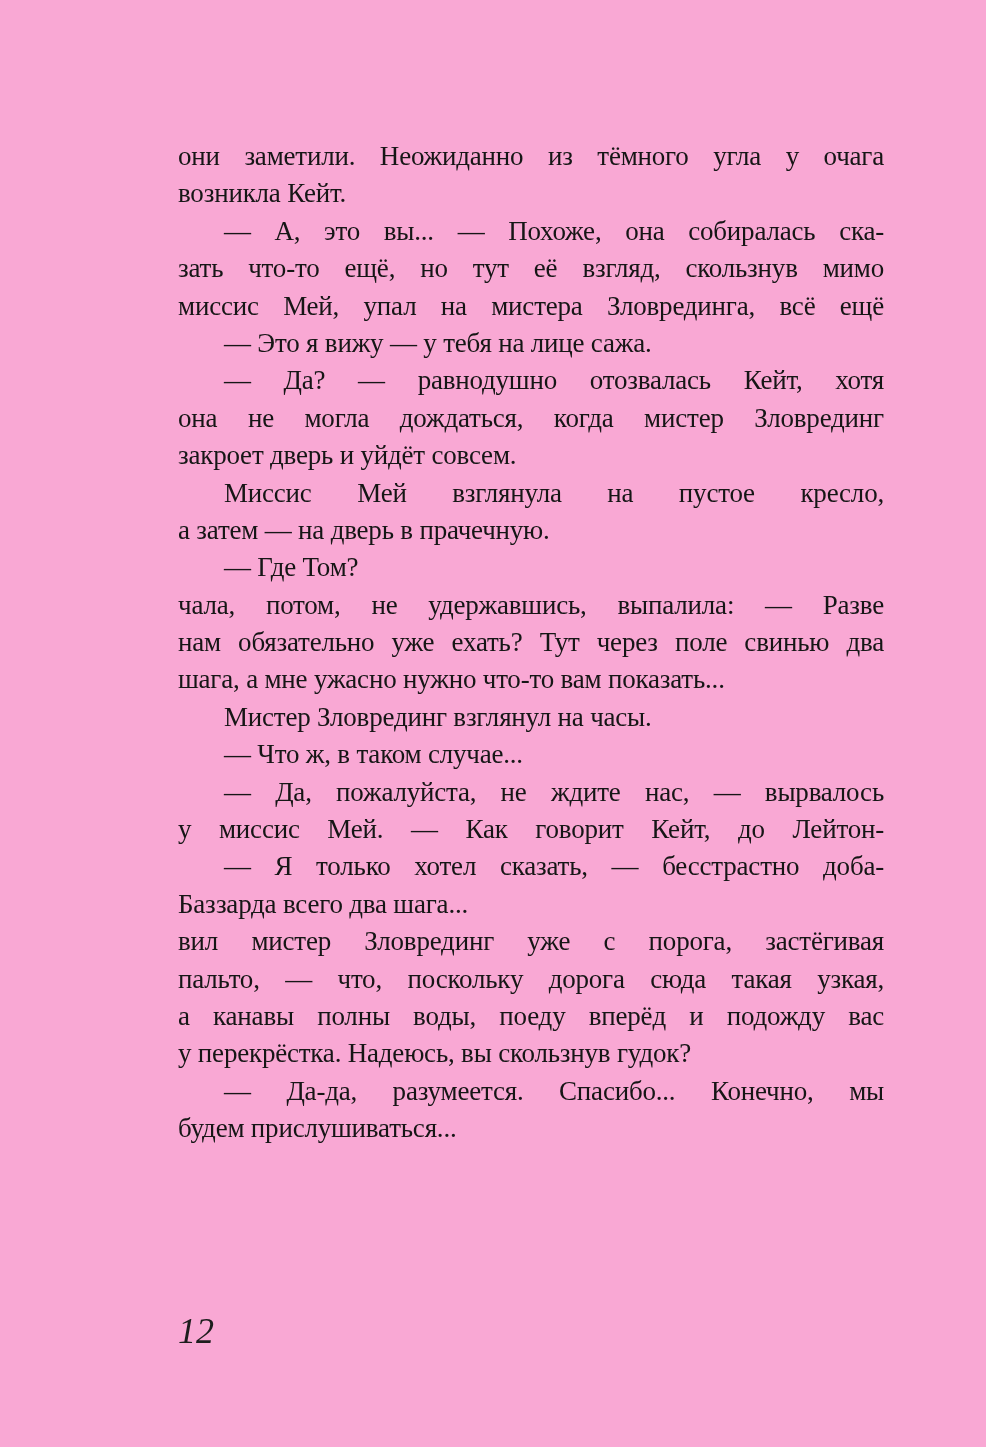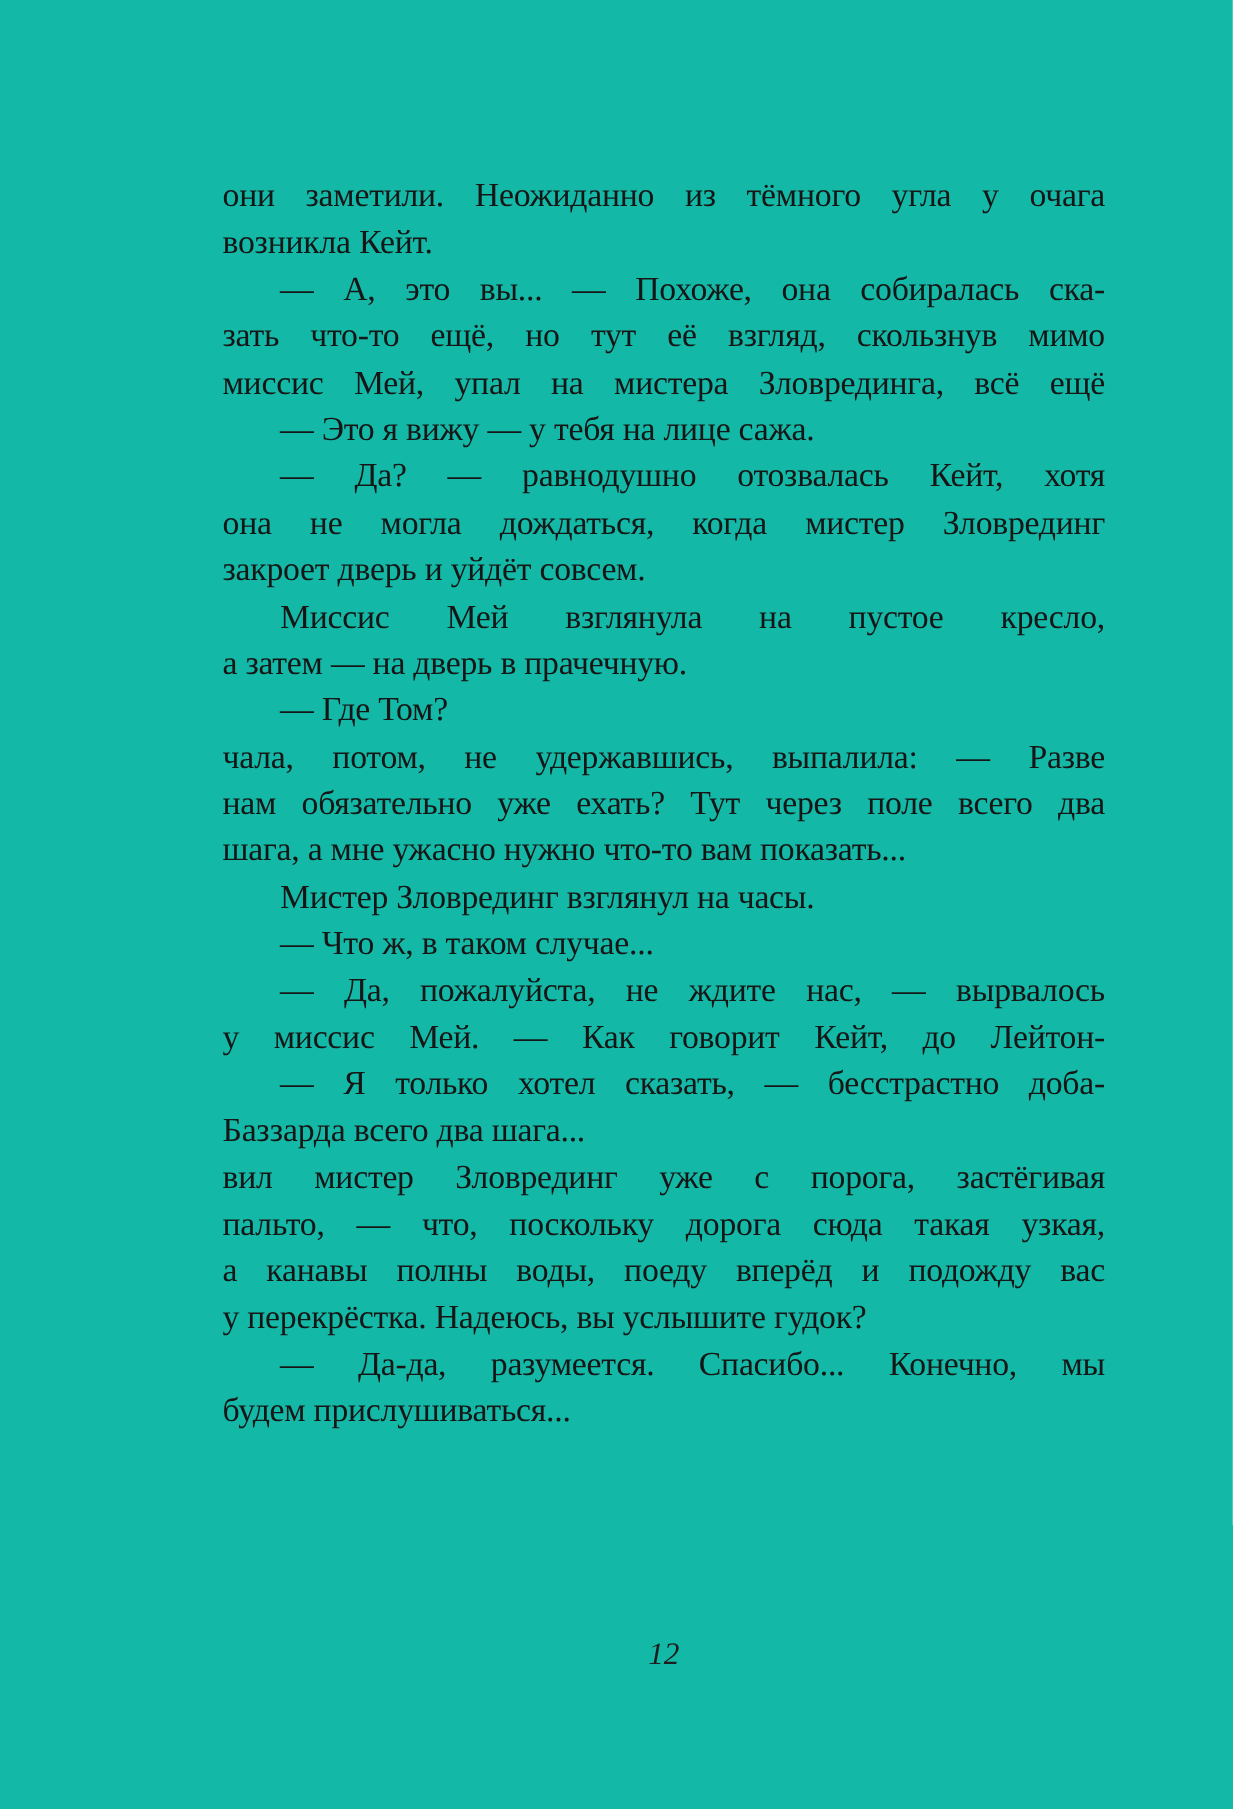--- a/index.html
+++ b/index.html
@@ -10,21 +10,21 @@
     width: 986px;
     height: 1447px;
     background: #ffffff;
     position: relative;
     overflow: hidden;
     font-family: "Liberation Serif", serif;
   }
   .book-page {
     position: absolute;
     inset: 0;
-    background: #14b8a6;
+    background: #f9a8d4;
   }
   .page-text {
     position: absolute;
     left: 178px;
     top: 138px;
     width: 706px;
     font-size: 27px;
     line-height: 37.4px;
     color: #161616;
     letter-spacing: -0.2px;
@@ -39,22 +39,22 @@
     text-align-last: left;
   }
   .line.indent {
     text-indent: 46px;
   }
   .page-number {
     position: absolute;
     left: 178px;
     top: 1310px;
     width: 706px;
-    text-align: center;
-    font-size: 25px;
+    text-align: left;
+    font-size: 36px;
     font-style: italic;
     color: #1d1d1d;
   }
 </style>
 </head>
 <body>
 
 <div class="book-page">
   <div class="page-text">
       <div class="line">они заметили. Неожиданно из тёмного угла у очага</div>
@@ -63,29 +63,29 @@
       <div class="line">зать что-то ещё, но тут её взгляд, скользнув мимо</div>
       <div class="line">миссис Мей, упал на мистера Зловрединга, всё ещё</div>
       <div class="line indent last">— Это я вижу — у тебя на лице сажа.</div>
       <div class="line indent">— Да? — равнодушно отозвалась Кейт, хотя</div>
       <div class="line">она не могла дождаться, когда мистер Зловрединг</div>
       <div class="line last">закроет дверь и уйдёт совсем.</div>
       <div class="line indent">Миссис Мей взглянула на пустое кресло,</div>
       <div class="line last">а затем — на дверь в прачечную.</div>
       <div class="line indent last">— Где Том?</div>
       <div class="line">чала, потом, не удержавшись, выпалила: — Разве</div>
-      <div class="line">нам обязательно уже ехать? Тут через поле всего два</div>
+      <div class="line">нам обязательно уже ехать? Тут через поле свинью два</div>
       <div class="line last">шага, а мне ужасно нужно что-то вам показать...</div>
       <div class="line indent last">Мистер Зловрединг взглянул на часы.</div>
       <div class="line indent last">— Что ж, в таком случае...</div>
       <div class="line indent">— Да, пожалуйста, не ждите нас, — вырвалось</div>
       <div class="line">у миссис Мей. — Как говорит Кейт, до Лейтон-</div>
       <div class="line indent">— Я только хотел сказать, — бесстрастно доба-</div>
       <div class="line last">Баззарда всего два шага...</div>
       <div class="line">вил мистер Зловрединг уже с порога, застёгивая</div>
       <div class="line">пальто, — что, поскольку дорога сюда такая узкая,</div>
       <div class="line">а канавы полны воды, поеду вперёд и подожду вас</div>
-      <div class="line last">у перекрёстка. Надеюсь, вы услышите гудок?</div>
+      <div class="line last">у перекрёстка. Надеюсь, вы скользнув гудок?</div>
       <div class="line indent">— Да-да, разумеется. Спасибо... Конечно, мы</div>
       <div class="line last">будем прислушиваться...</div>
     </div>
   <div class="page-number">12</div>
 </div>
 
 </body></html>

